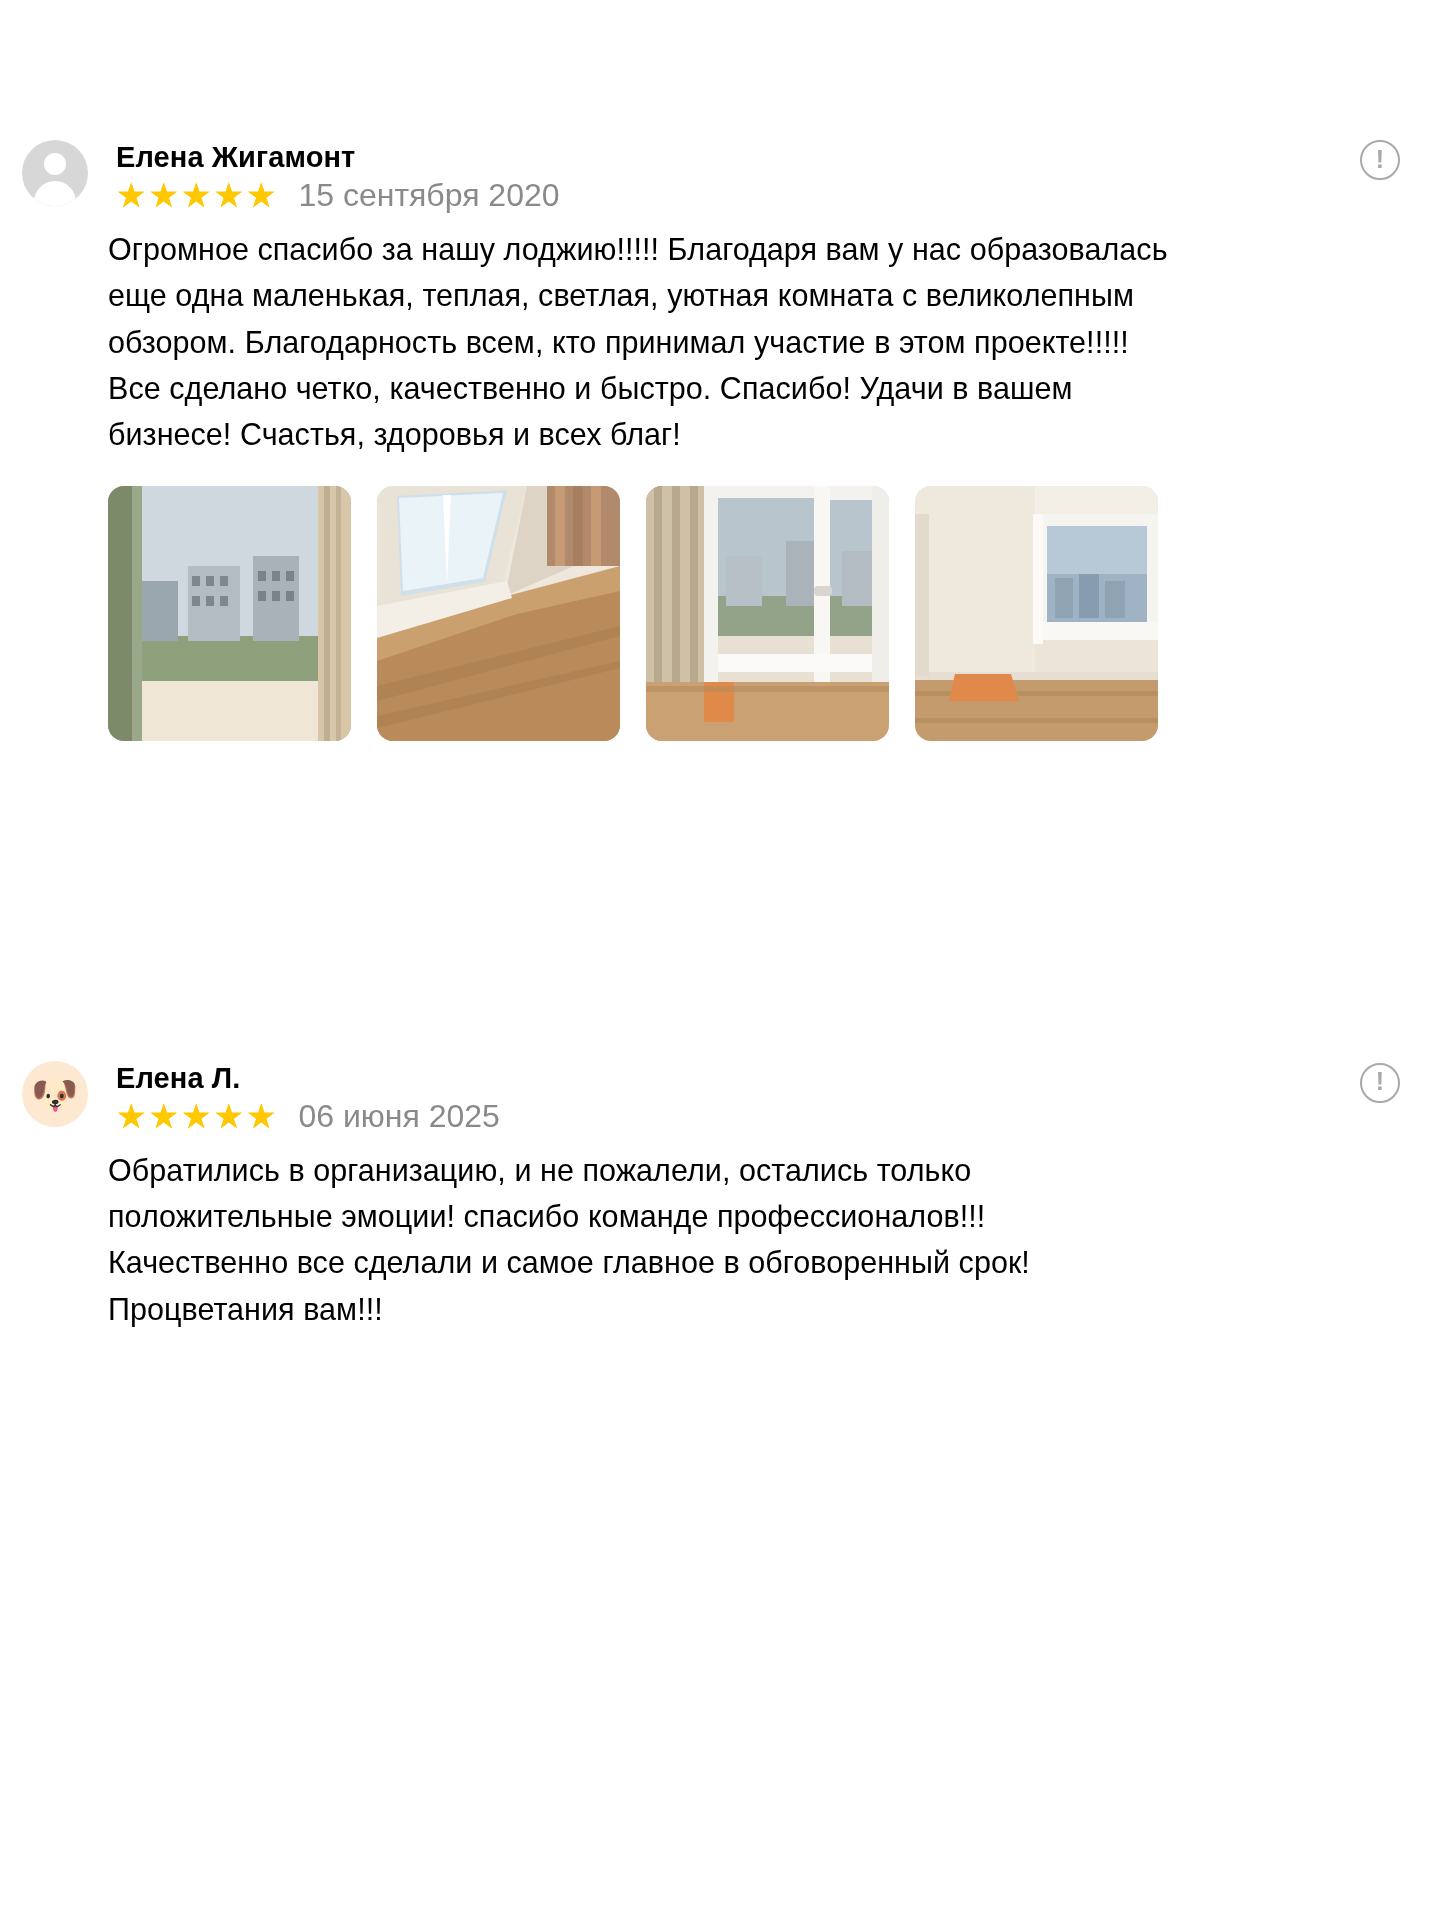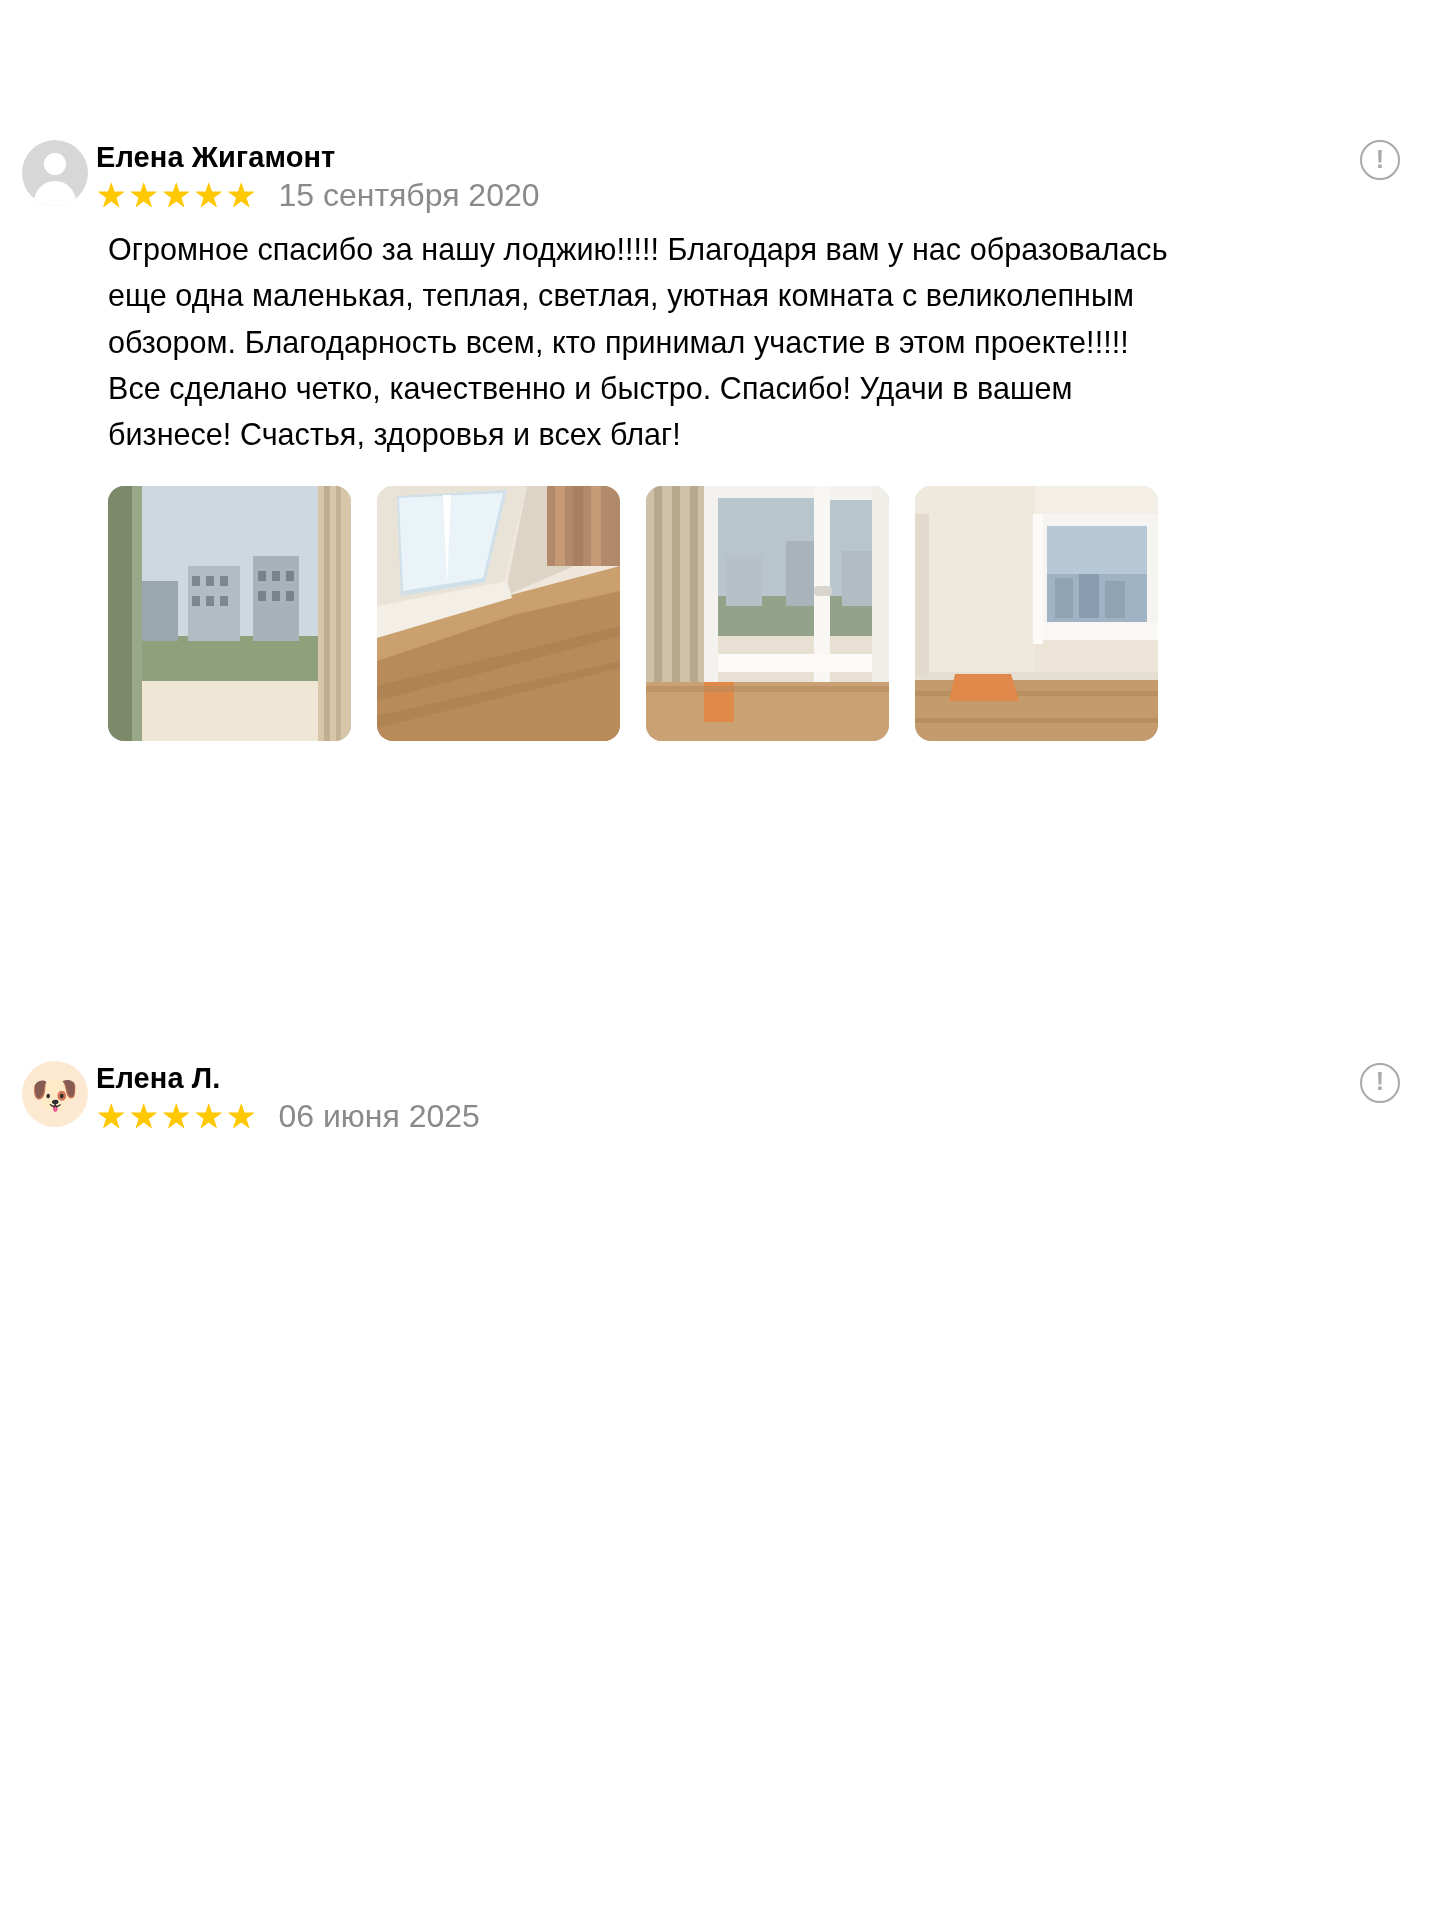--- a/index.html
+++ b/index.html
@@ -26,21 +26,21 @@
   .review {
     position: relative;
     box-sizing: border-box;
     padding-left: 22px;
     padding-right: 40px;
   }
 
   .review-head {
     display: flex;
     align-items: flex-start;
-    gap: 8px;
+    gap: 28px;
   }
 
   .avatar {
     width: 66px;
     height: 66px;
     border-radius: 50%;
     flex: 0 0 66px;
     background: #d7d7d7;
     position: relative;
     overflow: hidden;
@@ -321,15 +321,18 @@
             <span>★</span>
             <span>★</span>
             <span>★</span>
             <span>★</span>
             <span>★</span>
           </div>
           <div class="date">06 июня 2025</div>
         </div>
       </div>
     </div>
+    <div class="review-body">
+      <p class="review-text">Обратились в организацию, и не пожалели, остались только положительные эмоции! спасибо команде профессионалов!!! Качественно все сделали и самое главное в обговоренный срок! Процветания вам!!!</p>
+    </div>
   </div>
 
 </div>
 
 </body></html>

